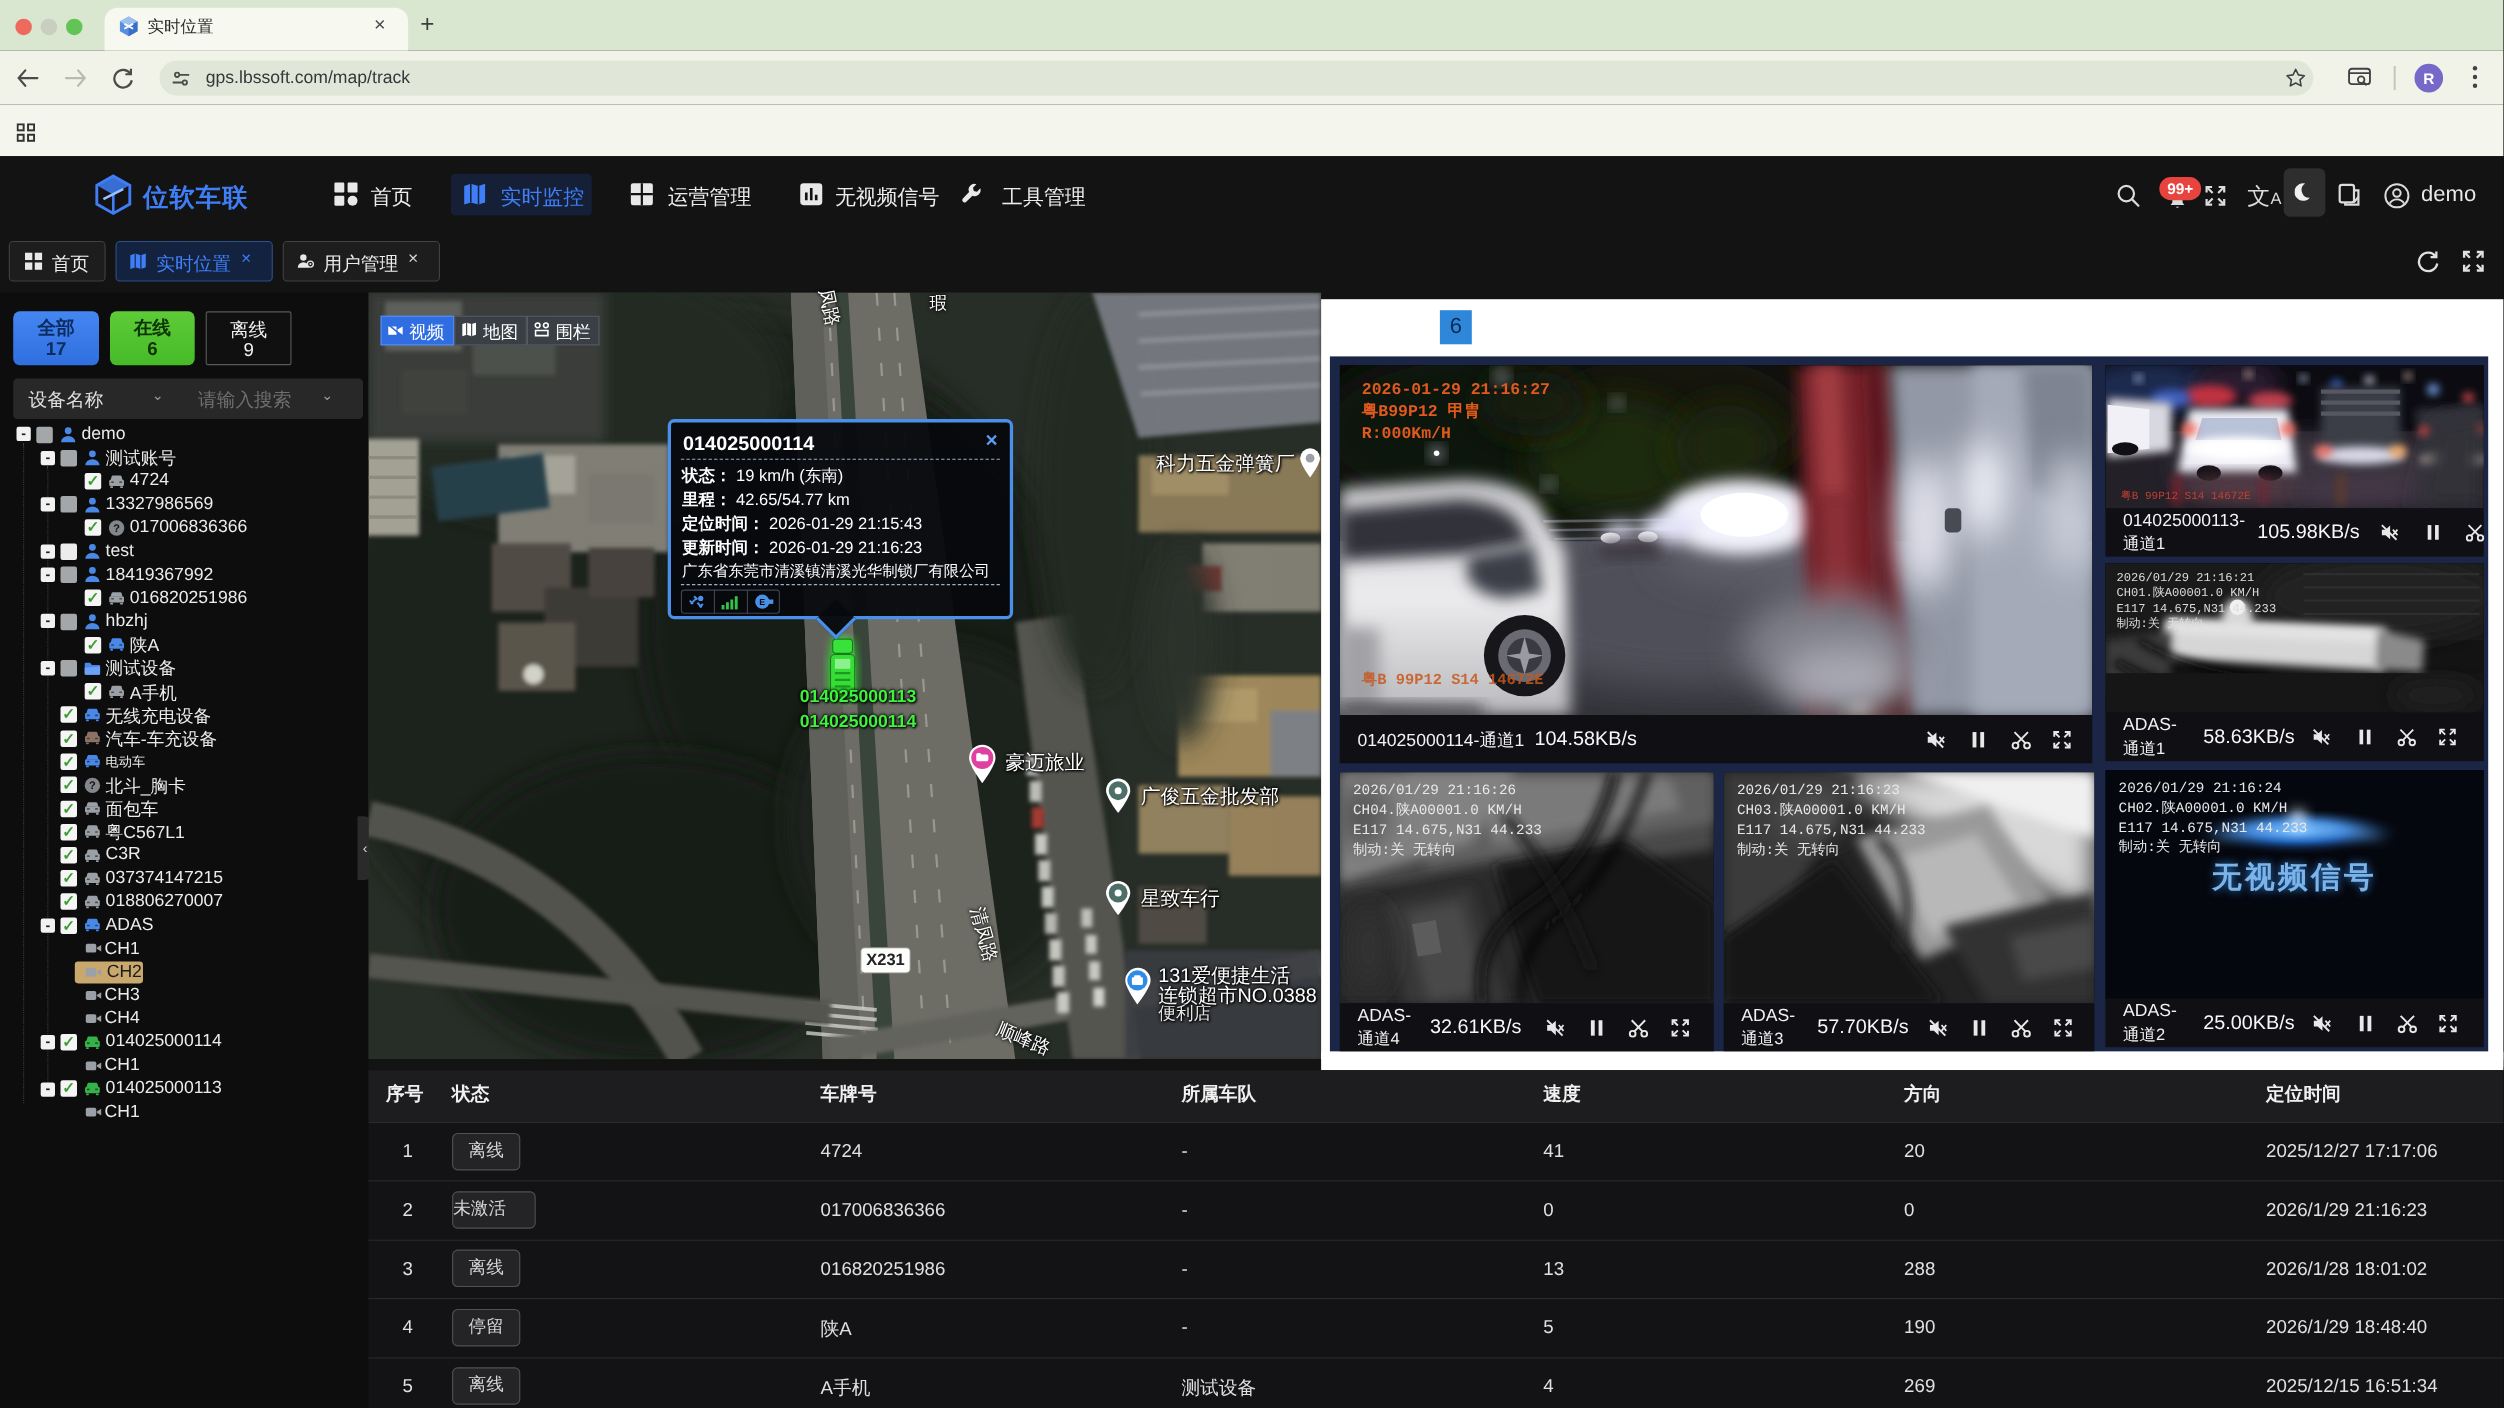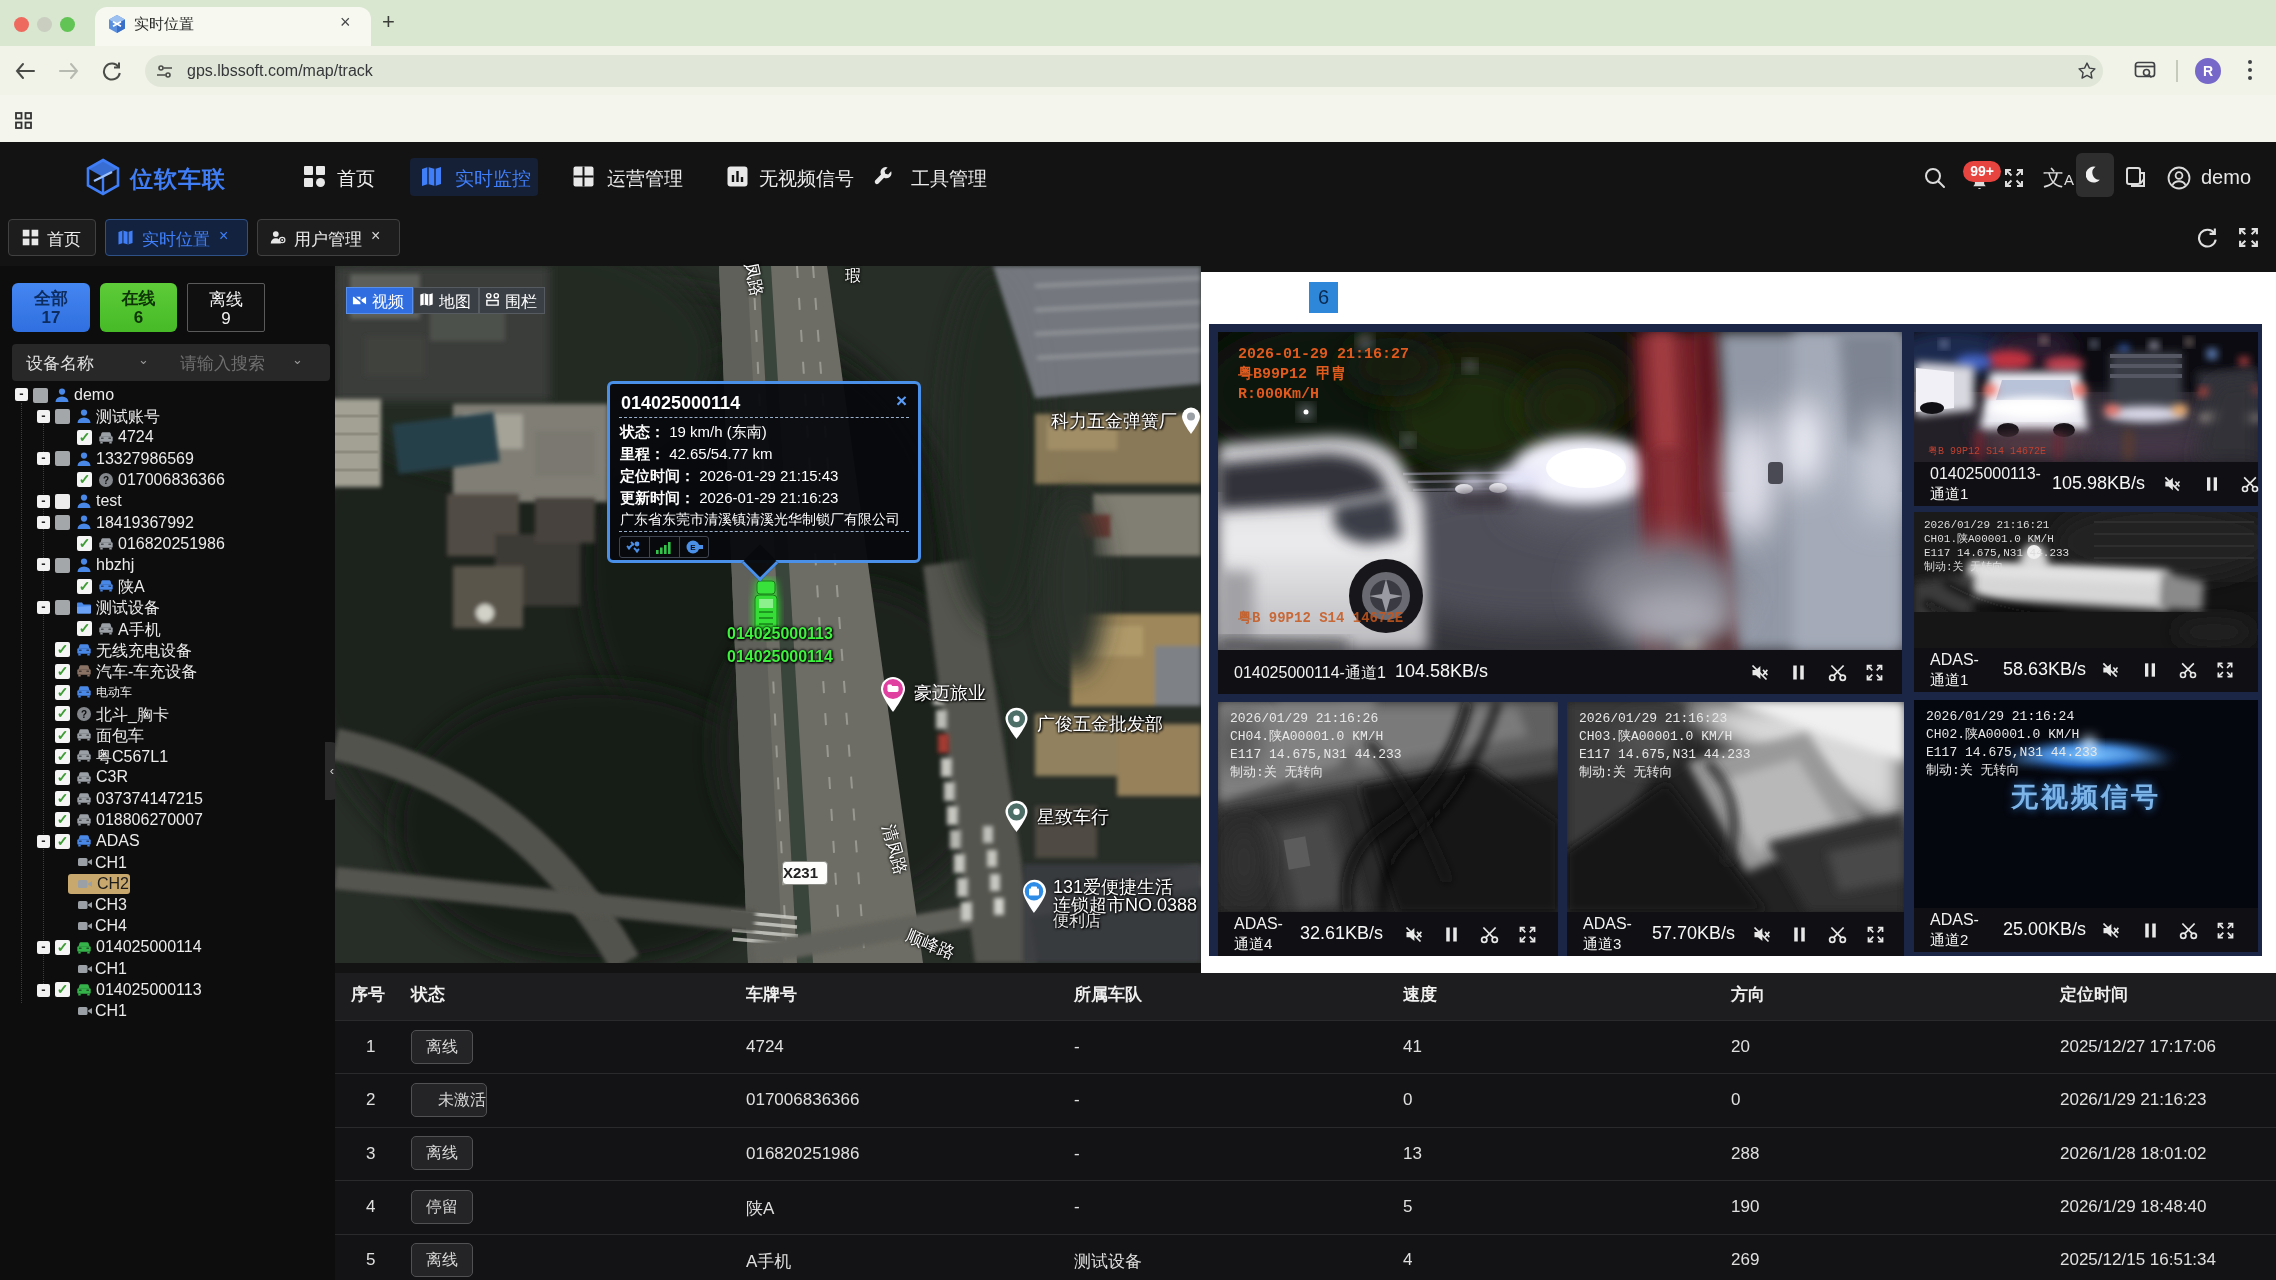--- a/index.html
+++ b/index.html
@@ -520,21 +520,21 @@
 <div class="txt" style="left:1037px;top:805px;font-size:18px;color:#fff;text-shadow:0 0 3px #000,0 0 3px #000,1px 1px 2px #000">星致车行</div>
 <svg class="abs" style="left:1020px;top:879px" width="28" height="35" viewBox="0 0 28 35">
     <path d="M14 34 C14 34 3 19 3 12.3 a11.5 11.5 0 0 1 23 0 C26 19 14 34 14 34Z" fill="#fff"></path>
     <circle cx="14" cy="12.3" r="9.2" fill="#2e8be6"></circle>
     <rect x="9" y="9.4" width="10" height="7" rx="1" fill="#fff"></rect>
     <rect x="11" y="7.6" width="6" height="2.6" rx="1" fill="#fff"></rect>
   </svg>
 <div class="txt" style="left:1053px;top:875px;font-size:18px;color:#fff;text-shadow:0 0 3px #000,0 0 3px #000,1px 1px 2px #000">131爱便捷生活</div>
 <div class="txt" style="left:1053px;top:893px;font-size:18px;color:#fff;text-shadow:0 0 3px #000,0 0 3px #000,1px 1px 2px #000">连锁超市NO.0388</div>
 <div class="txt" style="left:1053px;top:911px;font-size:16px;color:#e8e8e8;text-shadow:0 0 3px #000,0 0 3px #000,1px 1px 2px #000">便利店</div>
-<div class="abs" style="left:782px;top:861px;width:46px;height:24px;background:#fdfdfb;border:1px solid #8a8a84;border-radius:4px;font-size:15px;font-weight:700;color:#222;line-height:22px">X231</div>
+<div class="abs" style="left:782px;top:861px;width:46px;height:24px;background:#fdfdfb;border:1px solid #8a8a84;border-radius:4px;text-align:center;font-size:15px;font-weight:700;color:#222;line-height:22px">X231</div>
 <div class="txt" style="left:869px;top:838px;font-size:17px;color:#fff;text-shadow:0 0 3px #000,0 0 3px #000;transform:rotate(75deg)">清凤路</div>
 <div class="txt" style="left:905px;top:933px;font-size:17px;color:#fff;text-shadow:0 0 3px #000,0 0 3px #000;transform:rotate(22deg)">顺峰路</div>
 <div class="txt" style="left:737px;top:268px;font-size:17px;color:#fff;text-shadow:0 0 3px #000,0 0 3px #000;transform:rotate(78deg)">凤路</div>
 <div class="txt" style="left:845px;top:266px;font-size:16px;color:#fff;text-shadow:0 0 3px #000,0 0 3px #000">瑕</div>
 <svg class="abs" style="left:748px;top:576px" width="36" height="66" viewBox="0 0 36 62">
     <g filter="drop-shadow(0 0 5px #2cf02c)">
       <rect x="9" y="3" width="18" height="13" rx="3" fill="#39e23a" stroke="#1a7a1a"></rect>
       <rect x="7" y="17" width="22" height="40" rx="4" fill="#35dd36" stroke="#1a7a1a"></rect>
       <rect x="11" y="21" width="14" height="9" fill="#8cf08c"></rect>
       <path d="M11 34 h14 M11 40 h14 M11 46 h14" stroke="#1f9a20" stroke-width="2"></path>
@@ -960,21 +960,21 @@
 <div class="abs" style="left:335px;top:1020px;width:1941px;height:1px;background:#2a2a2c"></div>
 <div class="txt" style="left:366px;top:1037px;font-size:17px;color:#e0e0e0">1</div>
 <div class="abs" style="left:411px;top:1030px;width:62px;height:34px;background:#242426;border:1px solid #515153;border-radius:5px;text-align:center;line-height:32px;font-size:16px;color:#d6d6d6">离线</div>
 <div class="txt" style="left:746px;top:1037px;font-size:17px;color:#e0e0e0">4724</div>
 <div class="txt" style="left:1074px;top:1037px;font-size:17px;color:#e0e0e0">-</div>
 <div class="txt" style="left:1403px;top:1037px;font-size:17px;color:#e0e0e0">41</div>
 <div class="txt" style="left:1731px;top:1037px;font-size:17px;color:#e0e0e0">20</div>
 <div class="txt" style="left:2060px;top:1037px;font-size:17px;color:#e0e0e0">2025/12/27 17:17:06</div>
 <div class="abs" style="left:335px;top:1073px;width:1941px;height:1px;background:#2a2a2c"></div>
 <div class="txt" style="left:366px;top:1090px;font-size:17px;color:#e0e0e0">2</div>
-<div class="abs" style="left:411px;top:1083px;width:76px;height:34px;background:#242426;border:1px solid #515153;border-radius:5px;text-align:right;line-height:32px;font-size:16px;color:#d6d6d6">未激活</div>
+<div class="abs" style="left:411px;top:1083px;width:76px;height:34px;background:#242426;border:1px solid #515153;border-radius:5px;text-align:left;line-height:32px;font-size:16px;color:#d6d6d6">未激活</div>
 <div class="txt" style="left:746px;top:1090px;font-size:17px;color:#e0e0e0">017006836366</div>
 <div class="txt" style="left:1074px;top:1090px;font-size:17px;color:#e0e0e0">-</div>
 <div class="txt" style="left:1403px;top:1090px;font-size:17px;color:#e0e0e0">0</div>
 <div class="txt" style="left:1731px;top:1090px;font-size:17px;color:#e0e0e0">0</div>
 <div class="txt" style="left:2060px;top:1090px;font-size:17px;color:#e0e0e0">2026/1/29 21:16:23</div>
 <div class="abs" style="left:335px;top:1127px;width:1941px;height:1px;background:#2a2a2c"></div>
 <div class="txt" style="left:366px;top:1144px;font-size:17px;color:#e0e0e0">3</div>
 <div class="abs" style="left:411px;top:1136px;width:62px;height:34px;background:#242426;border:1px solid #515153;border-radius:5px;text-align:center;line-height:32px;font-size:16px;color:#d6d6d6">离线</div>
 <div class="txt" style="left:746px;top:1144px;font-size:17px;color:#e0e0e0">016820251986</div>
 <div class="txt" style="left:1074px;top:1144px;font-size:17px;color:#e0e0e0">-</div>

